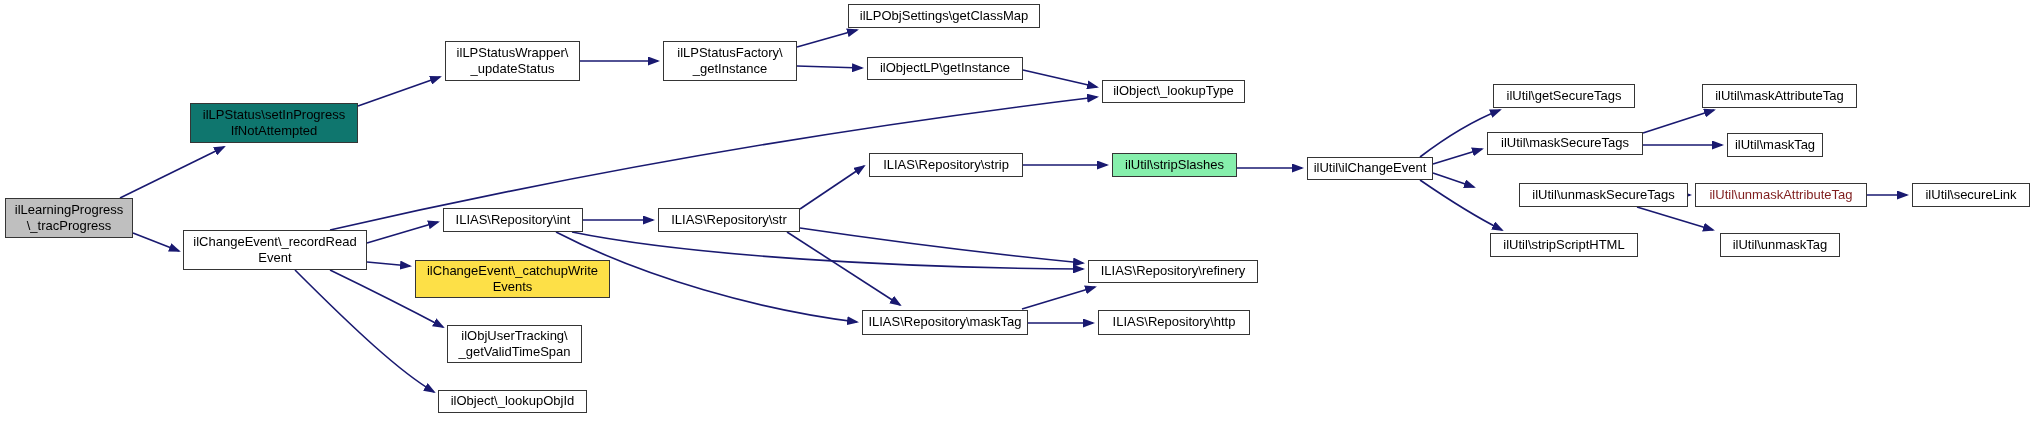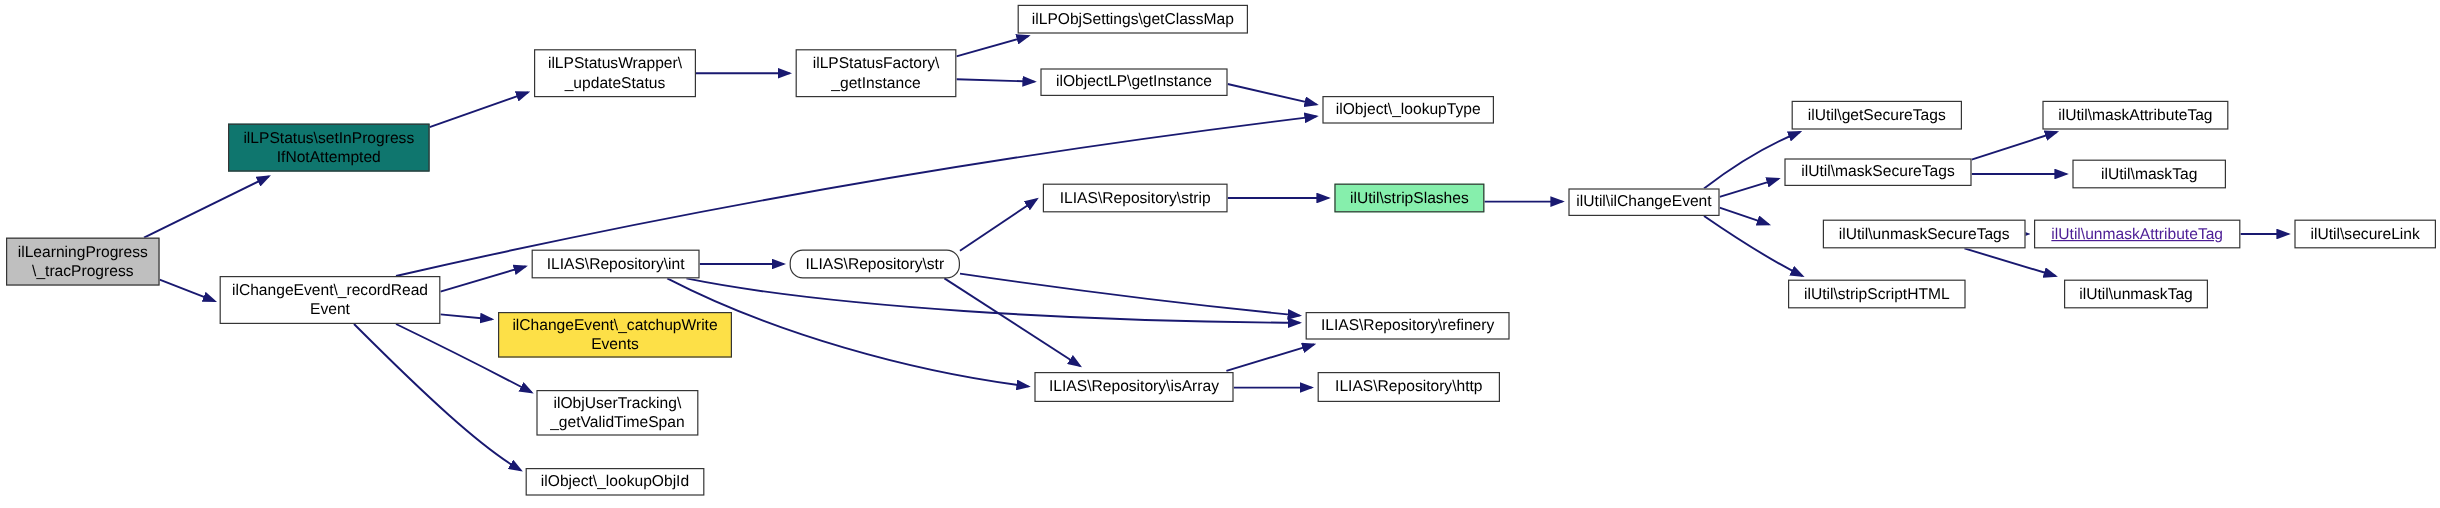--- a/index.html
+++ b/index.html
@@ -99,29 +99,29 @@
     <div class="node" style="left: 867px; top: 57px; width: 156px; height: 23px; border-color: rgb(53, 53, 53); background: rgb(255, 255, 255); color: rgb(0, 0, 0);">ilObjectLP\getInstance</div>
     <div class="node" style="left: 1102px; top: 80px; width: 143px; height: 23px; border-color: rgb(53, 53, 53); background: rgb(255, 255, 255); color: rgb(0, 0, 0);">ilObject\_lookupType</div>
     <div class="node" style="left: 183px; top: 230px; width: 184px; height: 40px; border-color: rgb(53, 53, 53); background: rgb(255, 255, 255); color: rgb(0, 0, 0);">ilChangeEvent\_recordRead
 Event</div>
     <div class="node" style="left: 443px; top: 208px; width: 140px; height: 24px; border-color: rgb(53, 53, 53); background: rgb(255, 255, 255); color: rgb(0, 0, 0);">ILIAS\Repository\int</div>
     <div class="node" style="left: 415px; top: 260px; width: 195px; height: 38px; border-color: rgb(53, 53, 53); background: #fde047; color: rgb(0, 0, 0);">ilChangeEvent\_catchupWrite
 Events</div>
     <div class="node" style="left: 447px; top: 325px; width: 135px; height: 38px; border-color: rgb(53, 53, 53); background: rgb(255, 255, 255); color: rgb(0, 0, 0);">ilObjUserTracking\
 _getValidTimeSpan</div>
     <div class="node" style="left: 438px; top: 390px; width: 149px; height: 23px; border-color: rgb(53, 53, 53); background: rgb(255, 255, 255); color: rgb(0, 0, 0);">ilObject\_lookupObjId</div>
-    <div class="node" style="left: 658px; top: 208px; width: 142px; height: 24px; border-color: rgb(53, 53, 53); background: rgb(255, 255, 255); color: rgb(0, 0, 0); border-radius: 11px;">ILIAS\Repository\str</div>
+    <div class="node" style="left: 658px; top: 208px; width: 142px; height: 24px; border-color: rgb(53, 53, 53); background: rgb(255, 255, 255); color: rgb(0, 0, 0);">ILIAS\Repository\str</div>
     <div class="node" style="left: 869px; top: 153px; width: 154px; height: 24px; border-color: rgb(53, 53, 53); background: rgb(255, 255, 255); color: rgb(0, 0, 0);">ILIAS\Repository\strip</div>
     <div class="node" style="left: 1112px; top: 153px; width: 125px; height: 24px; border-color: rgb(53, 53, 53); background: #86efac; color: rgb(0, 0, 0);">ilUtil\stripSlashes</div>
     <div class="node" style="left: 1307px; top: 157px; width: 126px; height: 23px; border-color: rgb(53, 53, 53); background: rgb(255, 255, 255); color: rgb(0, 0, 0);">ilUtil\ilChangeEvent</div>
     <div class="node" style="left: 1493px; top: 84px; width: 142px; height: 24px; border-color: rgb(53, 53, 53); background: rgb(255, 255, 255); color: rgb(0, 0, 0);">ilUtil\getSecureTags</div>
     <div class="node" style="left: 1487px; top: 132px; width: 156px; height: 23px; border-color: rgb(53, 53, 53); background: rgb(255, 255, 255); color: rgb(0, 0, 0);">ilUtil\maskSecureTags</div>
     <div class="node" style="left: 1479px; top: 183px; width: 169px; height: 24px; border-color: rgb(53, 53, 53); background: rgb(255, 255, 255); color: rgb(0, 0, 0); margin-left: 40px;">ilUtil\unmaskSecureTags</div>
     <div class="node" style="left: 1490px; top: 233px; width: 148px; height: 24px; border-color: rgb(53, 53, 53); background: rgb(255, 255, 255); color: rgb(0, 0, 0);">ilUtil\stripScriptHTML</div>
     <div class="node" style="left: 1702px; top: 84px; width: 155px; height: 24px; border-color: rgb(53, 53, 53); background: rgb(255, 255, 255); color: rgb(0, 0, 0); text-align: right;">ilUtil\maskAttributeTag</div>
-    <div class="node" style="left: 1727px; top: 133px; width: 128px; height: 24px; border-color: rgb(53, 53, 53); background: rgb(255, 255, 255); color: rgb(0, 0, 0);">ilUtil\maskTag</div>
-    <div class="node" style="left: 1695px; top: 183px; width: 172px; height: 24px; border-color: rgb(53, 53, 53); background: rgb(255, 255, 255); color: #4c1d95; text-decoration: underline;">ilUtil\unmaskAttributeTag</div>
+    <div class="node" style="left: 1727px; top: 133px; width: 96px; height: 24px; border-color: rgb(53, 53, 53); background: rgb(255, 255, 255); color: rgb(0, 0, 0);">ilUtil\maskTag</div>
+    <div class="node" style="left: 1695px; top: 183px; width: 172px; height: 24px; border-color: rgb(53, 53, 53); background: rgb(255, 255, 255); color: #7f1d1d;">ilUtil\unmaskAttributeTag</div>
     <div class="node" style="left: 1720px; top: 233px; width: 120px; height: 24px; border-color: rgb(53, 53, 53); background: rgb(255, 255, 255); color: rgb(0, 0, 0);">ilUtil\unmaskTag</div>
     <div class="node" style="left: 1912px; top: 183px; width: 118px; height: 24px; border-color: rgb(53, 53, 53); background: rgb(255, 255, 255); color: rgb(0, 0, 0);">ilUtil\secureLink</div>
     <div class="node" style="left: 1088px; top: 260px; width: 170px; height: 23px; border-color: rgb(53, 53, 53); background: rgb(255, 255, 255); color: rgb(0, 0, 0);">ILIAS\Repository\refinery</div>
-    <div class="node" style="left: 862px; top: 310px; width: 166px; height: 25px; border-color: rgb(53, 53, 53); background: rgb(255, 255, 255); color: rgb(0, 0, 0);">ILIAS\Repository\isArray</div>
+    <div class="node" style="left: 862px; top: 310px; width: 166px; height: 25px; border-color: rgb(53, 53, 53); background: rgb(255, 255, 255); color: rgb(0, 0, 0);">ILIAS\Repository\maskTag</div>
     <div class="node" style="left: 1098px; top: 310px; width: 152px; height: 25px; border-color: rgb(53, 53, 53); background: rgb(255, 255, 255); color: rgb(0, 0, 0);">ILIAS\Repository\http</div>
   </div>
 
 </body></html>

